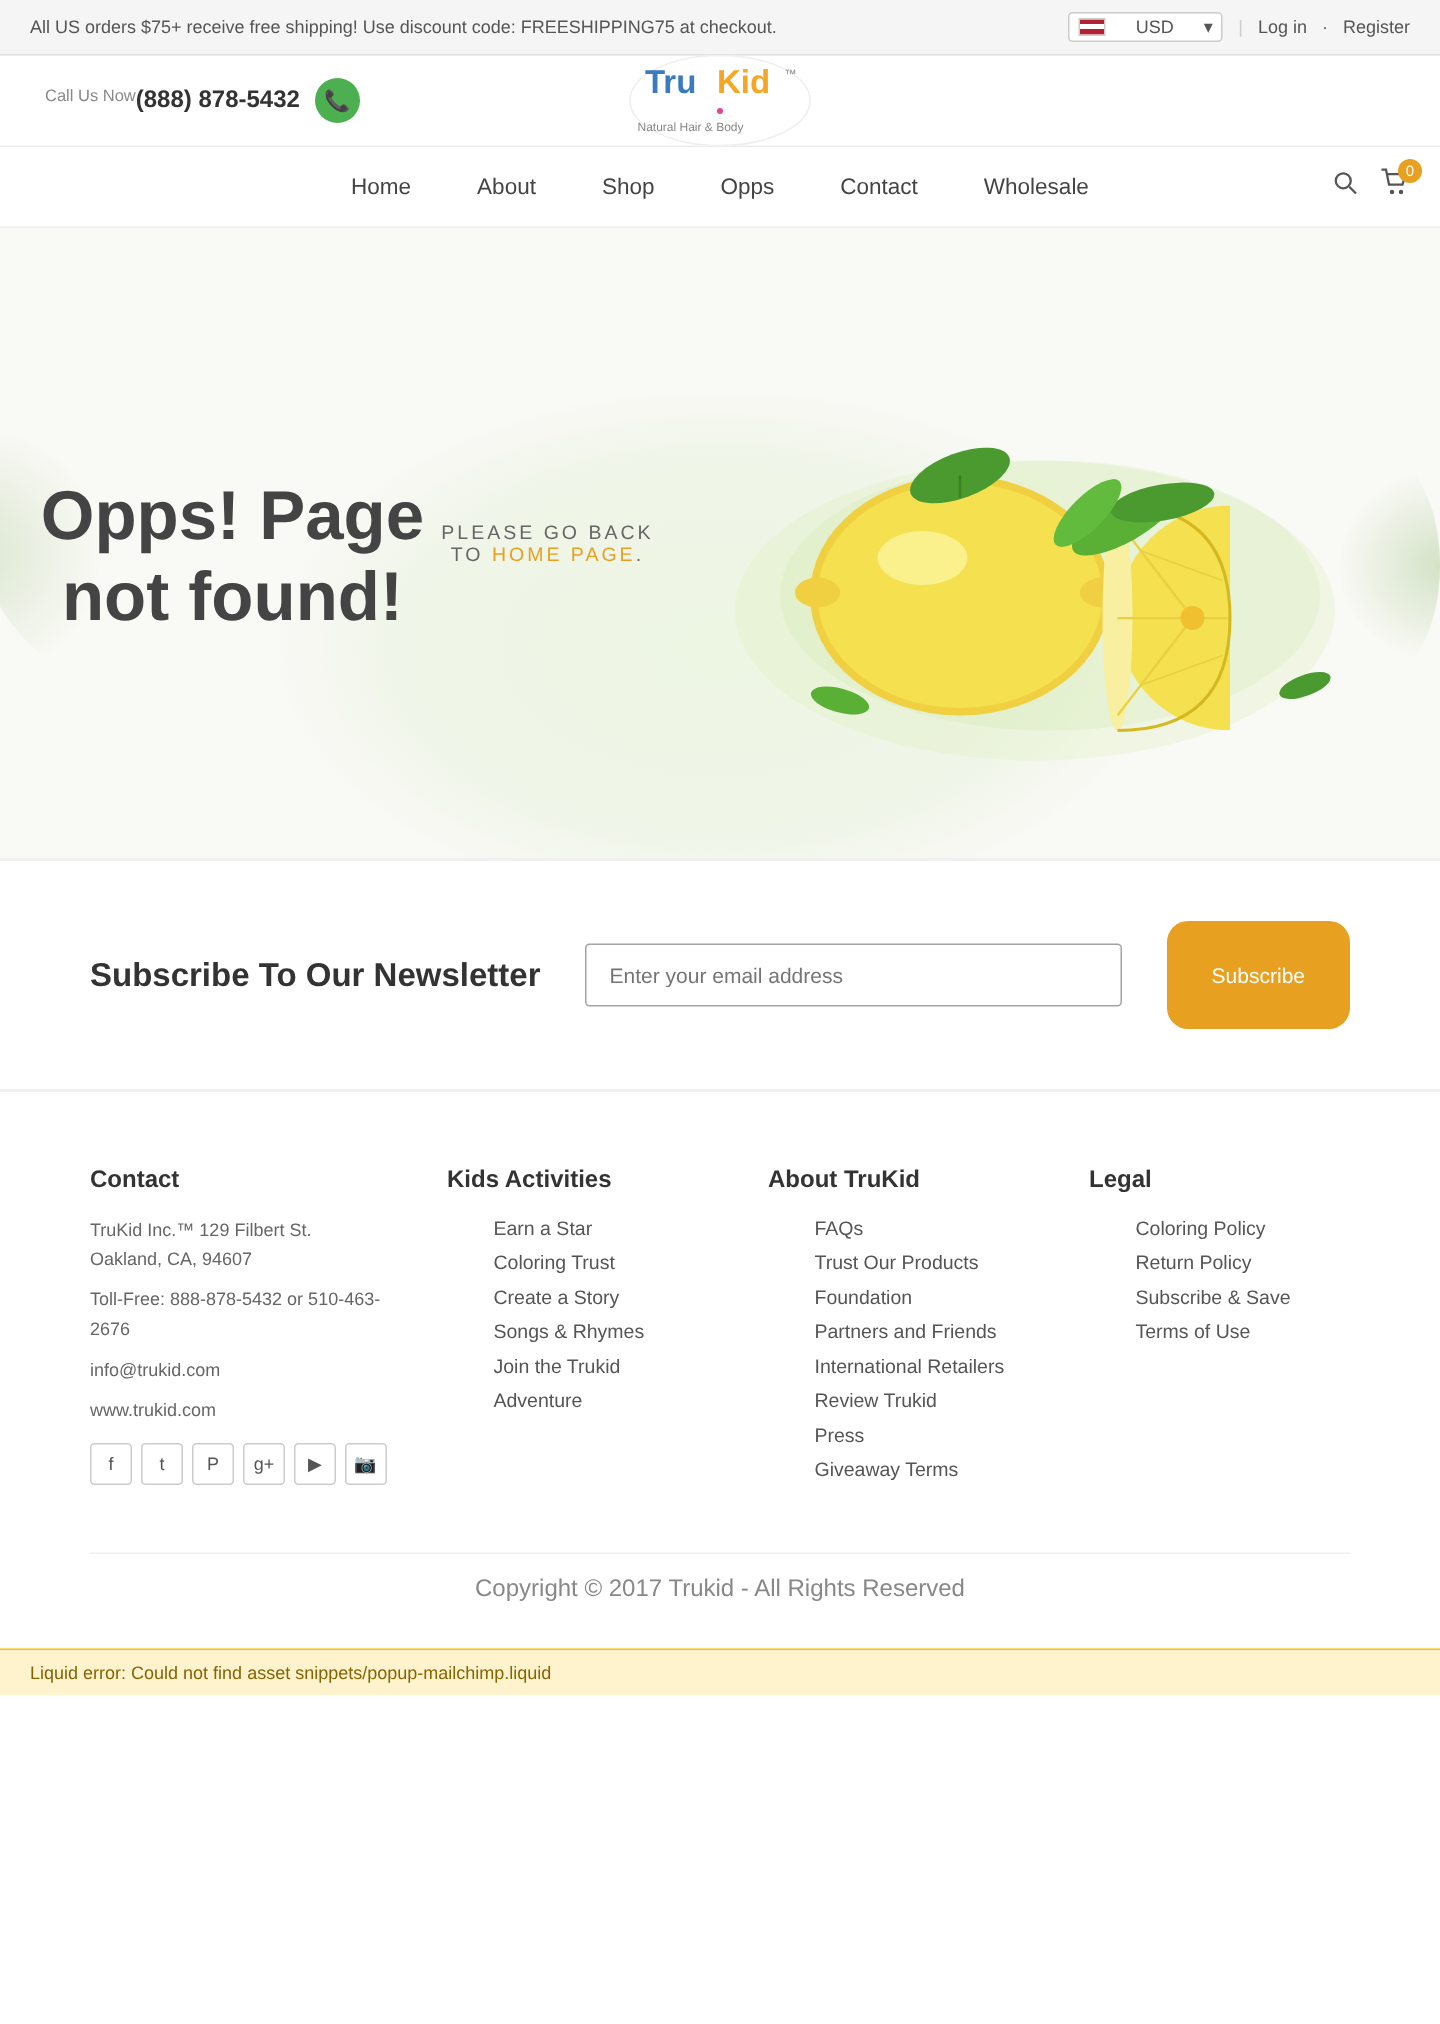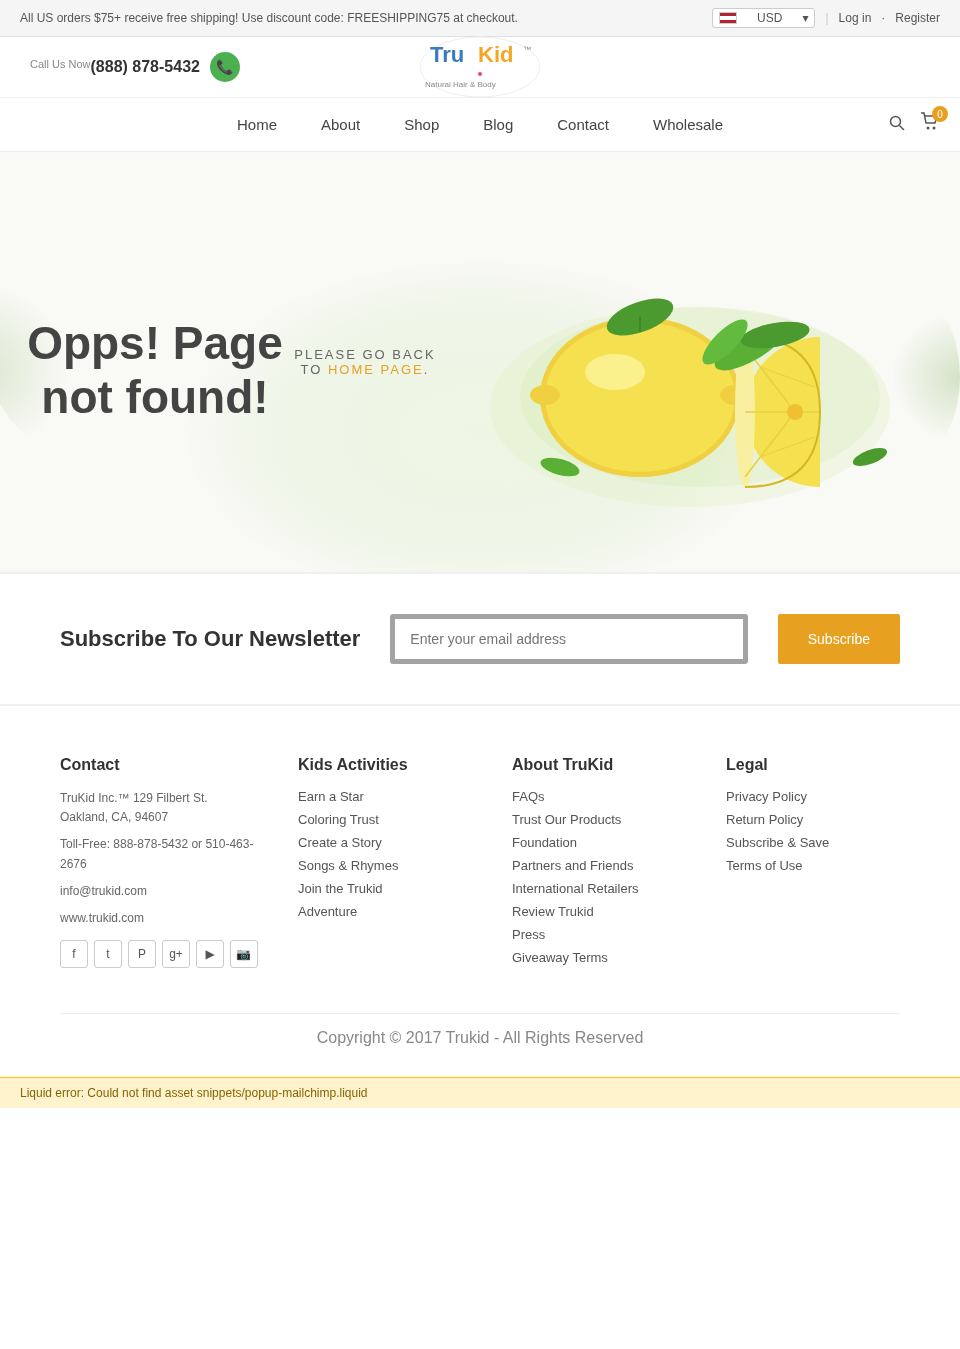--- a/index.html
+++ b/index.html
@@ -141,31 +141,31 @@
       border-bottom: 2px solid #f0f0f0;
       padding: 40px 60px;
       display: flex;
       align-items: center;
       gap: 30px;
     }
     .newsletter-title { font-size: 22px; font-weight: bold; color: #333; min-width: 200px; line-height: 1.3; }
     .newsletter-input {
       flex: 1;
       padding: 12px 15px;
-      border: 5px solid #a3a3a3;
+      border: 1px solid #a3a3a3;
       border-radius: 3px;
       font-size: 14px;
       color: #999;
     }
     .subscribe-btn {
-      padding: 17px 30px;
+      padding: 28px 30px;
       background: #e8a020;
       color: white;
       border: none;
-      border-radius: 2px;
+      border-radius: 14px;
       font-size: 14px;
       cursor: pointer;
       white-space: nowrap;
     }
 
     
     .footer {
       background: #fff;
       padding: 50px 60px 30px;
     }
@@ -187,20 +187,21 @@
       line-height: 1.6;
       margin-bottom: 8px;
     }
     .footer-link {
       display: block;
       font-size: 13px;
       color: #555;
       text-decoration: none;
       margin-bottom: 8px;
       cursor: pointer;
+      margin-left: 31px;
     }
     .social-icons { display: flex; gap: 6px; margin-top: 12px; }
     .social-icon {
       width: 28px; height: 28px;
       border: 1px solid #ccc;
       border-radius: 3px;
       display: flex; align-items: center; justify-content: center;
       font-size: 12px; color: #555; cursor: pointer;
       text-decoration: none;
     }
@@ -290,21 +291,21 @@
   </div>
 
   <div style="width:120px;"></div>
 </div>
 
 <nav class="nav">
   <div class="nav-links">
     <a class="nav-link" href="#">Home</a>
     <a class="nav-link" href="#">About</a>
     <a class="nav-link" href="#">Shop</a>
-    <a class="nav-link" href="#">Blog</a>
+    <a class="nav-link" href="#">Opps</a>
     <a class="nav-link" href="#">Contact</a>
     <a class="nav-link" href="#">Wholesale</a>
   </div>
   <div class="nav-icons">
     <button class="search-icon-btn">
       <svg width="16" height="16" viewBox="0 0 16 16" fill="none" xmlns="http://www.w3.org/2000/svg">
         <circle cx="6.5" cy="6.5" r="5" stroke="#555" stroke-width="1.5"></circle>
         <line x1="10.5" y1="10.5" x2="15" y2="15" stroke="#555" stroke-width="1.5"></line>
       </svg>
     </button>
@@ -418,21 +419,21 @@
       <a class="footer-link" href="#">Foundation</a>
       <a class="footer-link" href="#">Partners and Friends</a>
       <a class="footer-link" href="#">International Retailers</a>
       <a class="footer-link" href="#">Review Trukid</a>
       <a class="footer-link" href="#">Press</a>
       <a class="footer-link" href="#">Giveaway Terms</a>
     </div>
 
     <div class="footer-col">
       <div class="footer-col-title">Legal</div>
-      <a class="footer-link" href="#">Privacy Policy</a>
+      <a class="footer-link" href="#">Coloring Policy</a>
       <a class="footer-link" href="#">Return Policy</a>
       <a class="footer-link" href="#">Subscribe &amp; Save</a>
       <a class="footer-link" href="#">Terms of Use</a>
     </div>
 
   </div>
 
   <div class="footer-bottom">
     <span>Copyright © 2017 Trukid - All Rights Reserved</span>
   </div>

